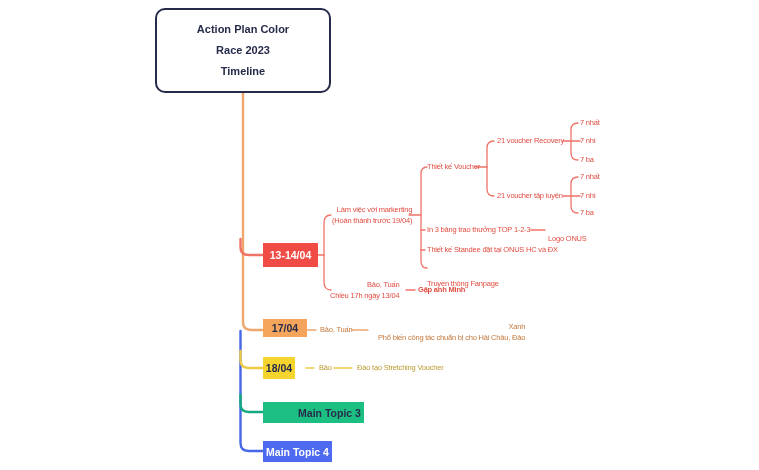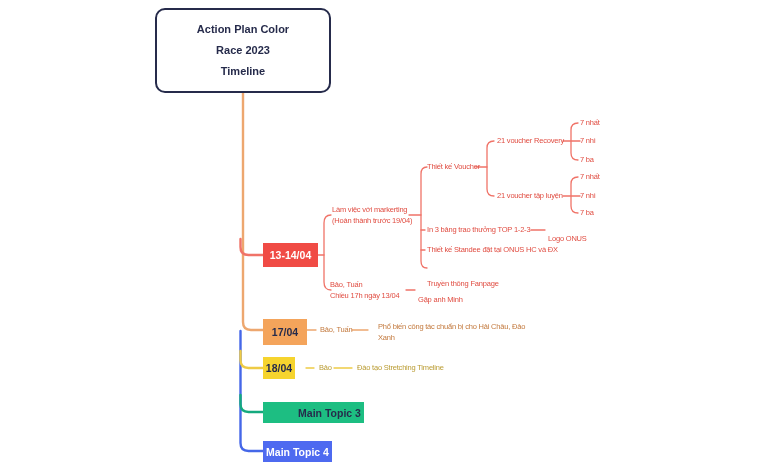--- a/index.html
+++ b/index.html
@@ -23,28 +23,29 @@
     display:flex;flex-direction:column;justify-content:center;align-items:center;
     color:var(--navy);font-weight:bold;font-size:11px;line-height:21px;text-align:center;
     box-sizing:border-box;
   }
 
   .node{
     position:absolute;display:flex;align-items:center;justify-content:center;
     font-weight:bold;font-size:10.5px;border-radius:0;white-space:nowrap;
   }
   .node-red   {left:263px;top:243px;width:55px;height:24px;background:var(--red-node);color:#ffffff;}
-  .node-orange{left:263px;top:319px;width:44px;height:26px;background:var(--orange-node);color:var(--navy);}
+  .node-orange{left:263px;top:319px;width:44px;height:18px;background:var(--orange-node);color:var(--navy);}
   .node-yellow{left:263px;top:357px;width:32px;height:22px;background:var(--yellow-node);color:var(--navy);}
   .node-green {left:263px;top:402px;width:69px;height:21px;background:var(--green-node);color:var(--navy);padding-left:32px;}
   .node-blue  {left:263px;top:441px;width:69px;height:21px;background:var(--blue-node);color:#ffffff;}
 
   .lbl{
     position:absolute;font-size:7.5px;letter-spacing:-0.2px;line-height:10px;
     white-space:nowrap;
+    text-align:right;
   }
   .lbl2{line-height:11px;}
   .t-red{color:var(--red-text);}
   .t-orange{color:var(--orange-text);}
   .t-yellow{color:var(--yellow-text);}
 </style>
 </head>
 <body>
 
 <div id="stage">
@@ -105,24 +106,24 @@
   <div class="lbl t-red" style="left:580px;top:191px;">7 nhì</div>
   <div class="lbl t-red" style="left:580px;top:208px;">7 ba</div>
   <div class="lbl t-red" style="left:427px;top:225px;">In 3 bảng trao thưởng TOP 1-2-3</div>
   <div class="lbl t-red" style="left:548px;top:234px;">Logo ONUS</div>
   <div class="lbl t-red" style="left:427px;top:245px;">Thiết kế Standee đặt tại ONUS HC và ĐX</div>
   <div class="lbl t-red" style="left:427px;top:263px;margin-top:16px;">Truyền thông Fanpage</div>
   <div class="lbl lbl2 t-red" style="left:330px;top:279px;">
     <div>Bảo, Tuấn</div>
     <div>Chiều 17h ngày 13/04</div>
   </div>
-  <div class="lbl t-red" style="left:418px;top:295px;">Gặp anh Minh</div>
+  <div class="lbl t-red" style="left:418px;top:285px;font-weight:bold;">Gặp anh Minh</div>
 
   <div class="lbl t-orange" style="left:320px;top:325px;">Bảo, Tuấn</div>
   <div class="lbl lbl2 t-orange" style="left:378px;top:321px;">
+    <div>Xanh</div>
     <div>Phổ biến công tác chuẩn bị cho Hải Châu, Đảo</div>
-    <div>Xanh</div>
   </div>
 
   <div class="lbl t-yellow" style="left:319px;top:363px;">Bảo</div>
-  <div class="lbl t-yellow" style="left:357px;top:363px;">Đào tạo Stretching Timeline</div>
+  <div class="lbl t-yellow" style="left:357px;top:363px;">Đào tạo Stretching Voucher</div>
 
 </div>
 
 </body></html>

